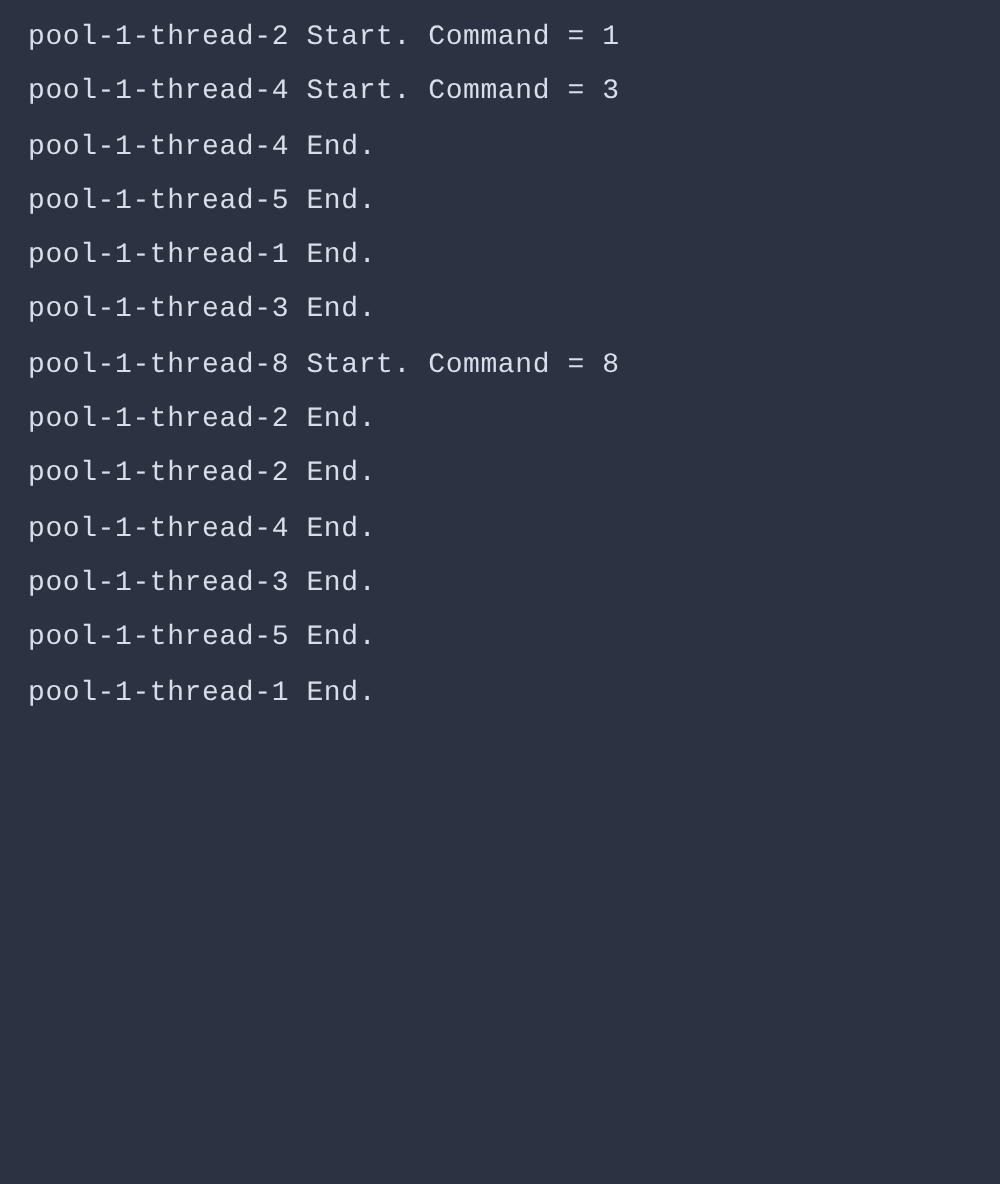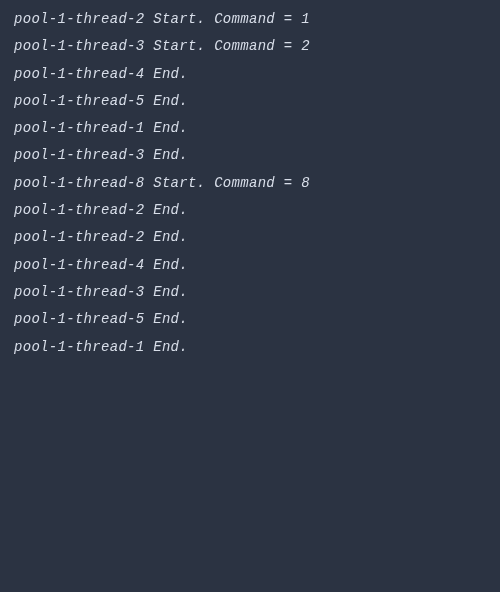--- a/index.html
+++ b/index.html
@@ -1,19 +1,18 @@
 <!DOCTYPE html>
 <html><head>
   <meta charset="utf-8">
   <style>
     * {
       margin: 0;
       padding: 0;
       box-sizing: border-box;
-      font-style: italic;
     }
     body {
       background-color: #2b3342;
       color: #d8dee9;
       font-family: "Menlo", "Consolas", "Courier New", monospace;
       font-size: 14px;
       line-height: 1.95;
       padding: 6px 14px;
       width: 500px;
       height: 592px;
@@ -21,21 +20,21 @@
     }
     .console-line {
       white-space: pre;
     }
   </style>
 </head>
 <body>
 
 <div>
   <div class="console-line">pool-1-thread-2 Start. Command = 1</div>
-  <div class="console-line">pool-1-thread-3 Start. Command = 2</div>
+  <div class="console-line">pool-1-thread-4 Start. Command = 3</div>
   <div class="console-line">pool-1-thread-4 End.</div>
   <div class="console-line">pool-1-thread-5 End.</div>
   <div class="console-line">pool-1-thread-1 End.</div>
   <div class="console-line">pool-1-thread-3 End.</div>
   <div class="console-line">pool-1-thread-8 Start. Command = 8</div>
   <div class="console-line">pool-1-thread-2 End.</div>
   <div class="console-line">pool-1-thread-2 End.</div>
   <div class="console-line">pool-1-thread-4 End.</div>
   <div class="console-line">pool-1-thread-3 End.</div>
   <div class="console-line">pool-1-thread-5 End.</div>

